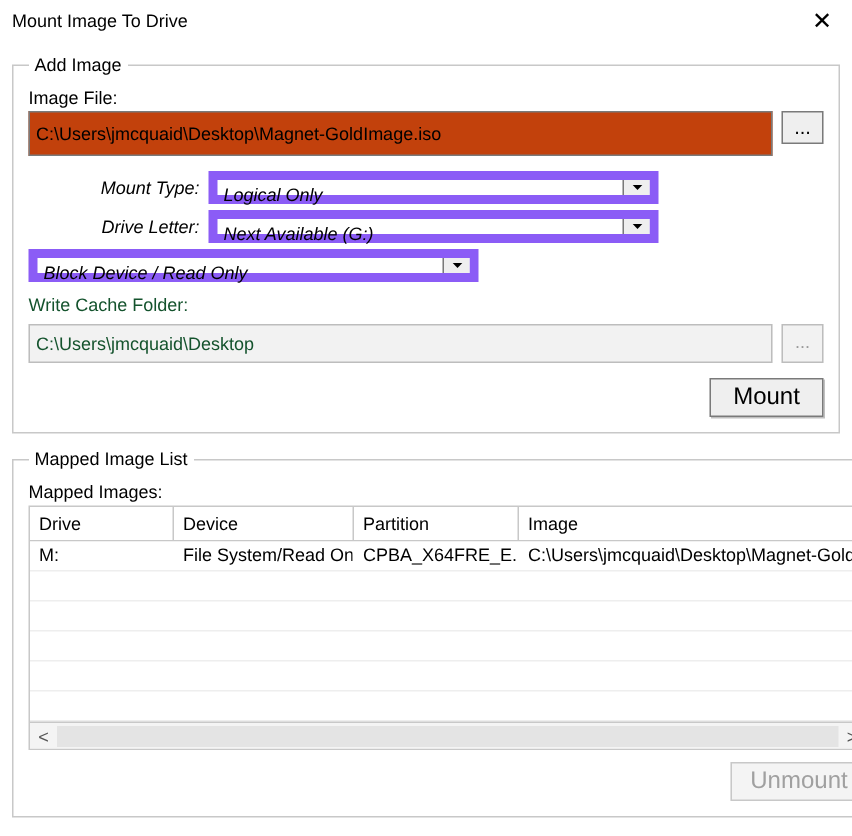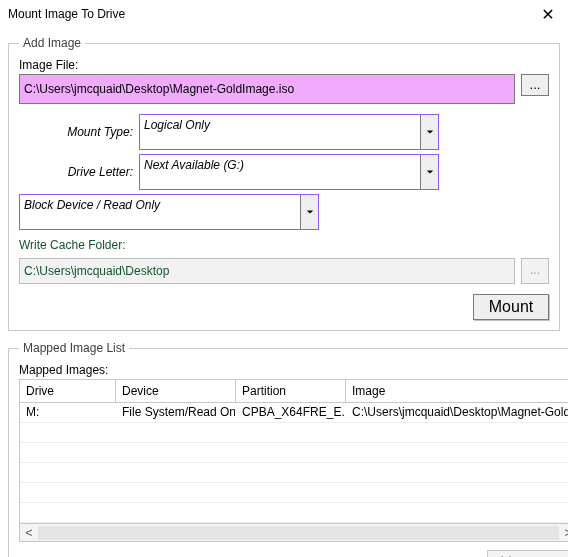--- a/index.html
+++ b/index.html
@@ -30,39 +30,39 @@
     padding: 4px 8px 8px 8px;
   }
   fieldset.group {
     border: 1px solid #c8c8c8;
     margin: 4px 0 10px 0;
     padding: 8px 10px 10px 10px;
   }
   fieldset.group > legend {
     padding: 0 4px;
     font-size: 12px;
-    color: #404040;
+    color: #000000;
   }
   .field-label {
     display: block;
     margin-bottom: 2px;
   }
   .row-file {
     display: flex;
     gap: 6px;
     margin-bottom: 10px;
   }
   .text-input {
     flex: 1;
     height: 22px;
     padding: 14px 4px;
     border: 1px solid #7a7a7a;
     font-family: inherit;
     font-size: 12px;
-    background: #f0abfc;
+    background: #c2410c;
   }
   .browse-btn {
     width: 28px;
     height: 22px;
     border: 1px solid #7a7a7a;
     background: #efefef;
     cursor: pointer;
     text-align: center;
     line-height: 18px;
   }
@@ -72,22 +72,22 @@
     margin-bottom: 4px;
     font-style: italic;
   }
   .form-row .lbl {
     width: 120px;
     text-align: right;
     padding-right: 6px;
   }
   .select-wrap {
     width: 300px;
-    height: 36px;
-    border: 1px solid #8b5cf6;
+    height: 22px;
+    border: 6px solid #8b5cf6;
     display: flex;
     background: #fff;
   }
   .select-wrap .val {
     flex: 1;
     padding: 2px 4px;
     line-height: 16px;
   }
   .select-wrap .dd {
     width: 18px;

